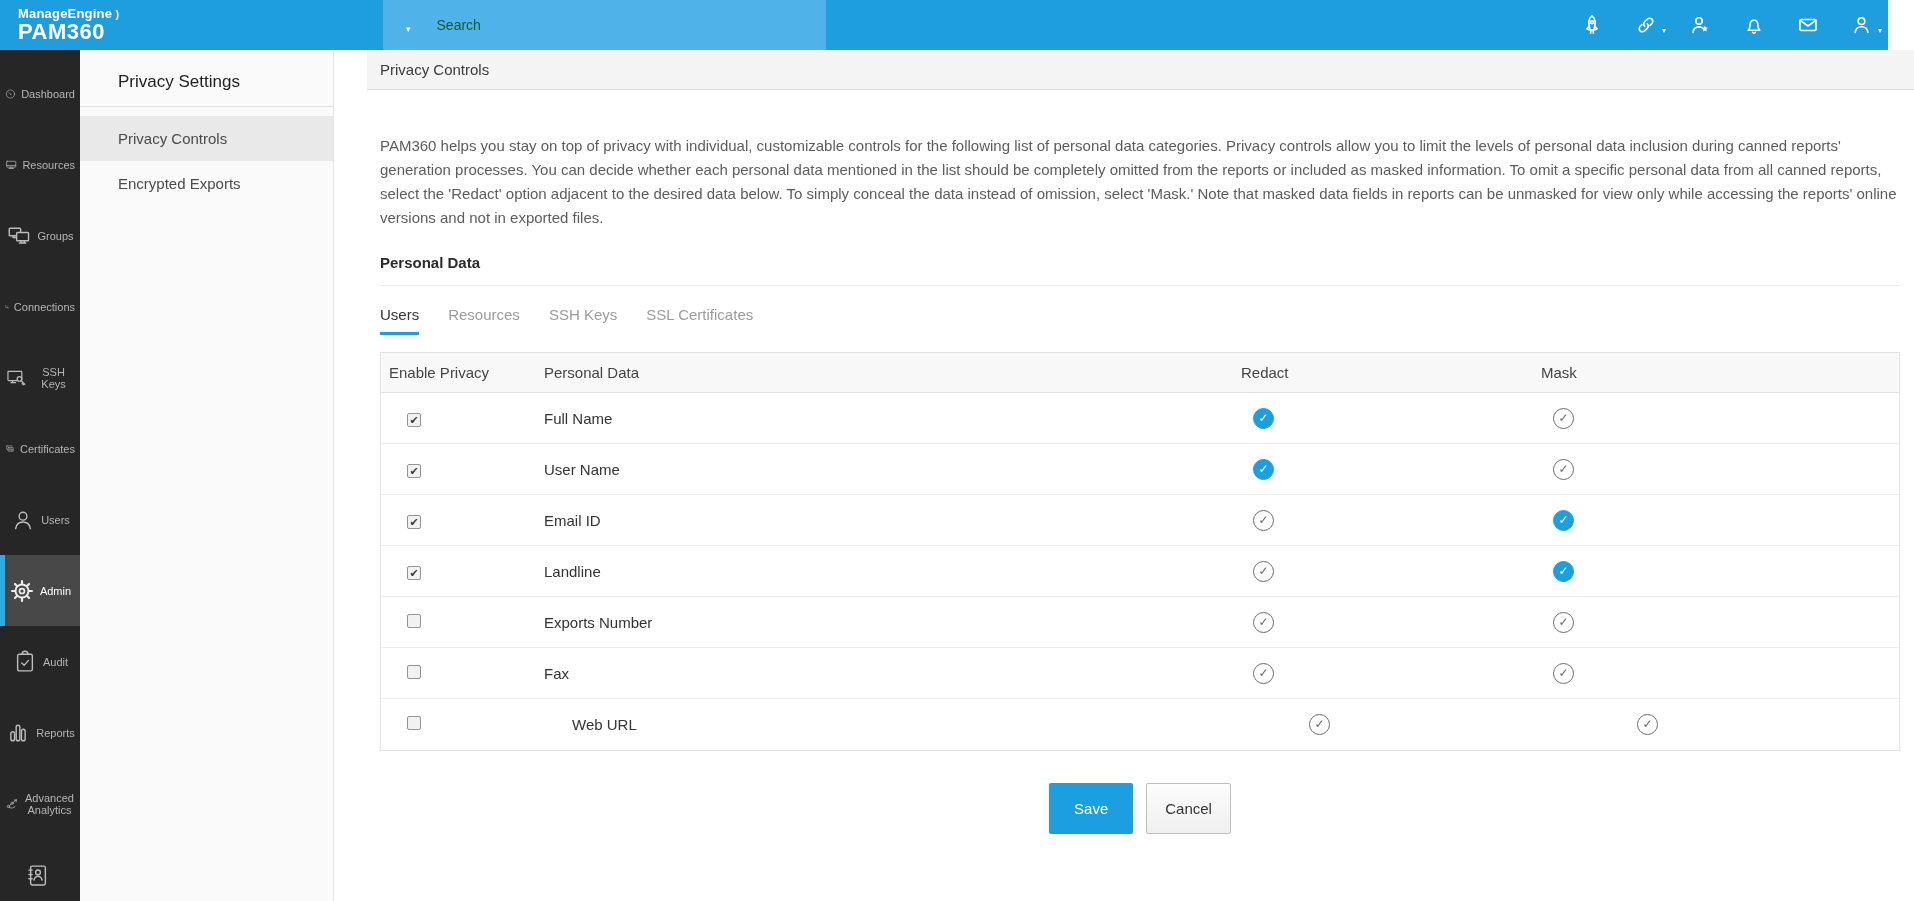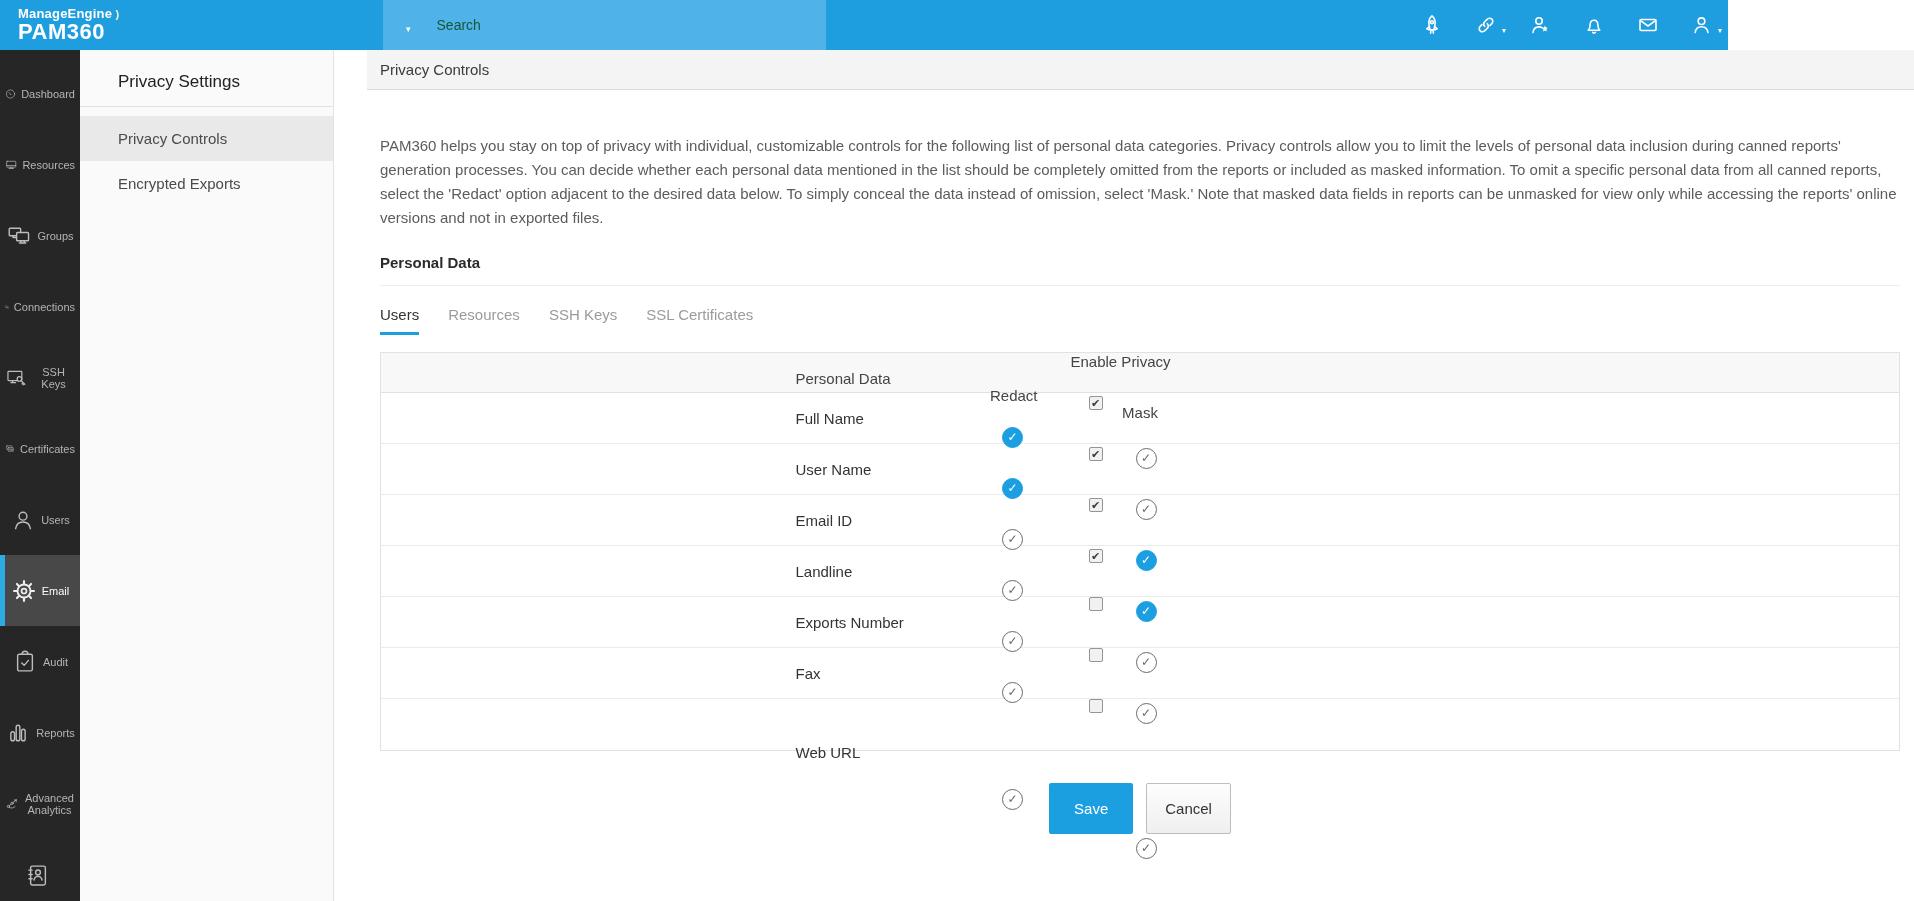--- a/index.html
+++ b/index.html
@@ -2,21 +2,21 @@
 <html style="--topbar: #1e9ddf; --search: #4fb3e9; --accent: #1b9fe1; --sidebar: #262626; --sidebar-active: #484848; --panelbg: #fafafa; --panelsel: #e9e9e9;"><head>
 <meta charset="utf-8">
 <style>
   * { box-sizing: border-box; margin: 0; padding: 0; }
   html,body { width:1914px; height:901px; overflow:hidden; background:#fff;
     font-family:"Liberation Sans", sans-serif; }
   :root{
     --topbar:#1e9ddf; --search:#4fb3e9; --accent:#1b9fe1; --sidebar:#262626;
     --sidebar-active:#484848; --panelbg:#fafafa; --panelsel:#e9e9e9;
   }
-  .topbar{ position:absolute; left:0; top:0; width:1728px; height:50px;
+  .topbar{ position:absolute; left:0; top:0; width:1888px; height:50px;
     background:var(--topbar); display:flex; align-items:center; z-index:5;}
   .logo{ width:383px; padding-left:18px; color:#fff; }
   .logo .co{ font-size:13px; font-weight:bold; letter-spacing:.2px; }
   .logo .co::after{ content:" )"; font-size:11px; color:#f4f4d0; }
   .logo .prod{ font-size:22px; font-weight:bold; letter-spacing:.5px; margin-top:-2px;}
   .searchbox{ position:absolute; left:383px; top:0; width:443px; height:50px;
     background:var(--search); display:flex; align-items:center; color:#fff; cursor:text;}
   .searchbox .mag{ margin-left:22px; display:flex; align-items:center;}
   .searchbox .caret{ font-size:9px; margin-left:1px; margin-top:8px;}
   .searchbox .ph{ margin-left:26px; font-size:14px; color:#14532d; opacity:.95;}
@@ -52,21 +52,21 @@
   .cbody{ padding:44px 14px 0 13px;}
   .desc{ font-size:15px; line-height:24px; color:#5c5c5c; }
   .sectitle{ margin-top:24px; font-size:15px; font-weight:bold; color:#2b2b2b;}
   .secdivider{ margin-top:14px; border-bottom:1px solid #ececec;}
   .tabs{ margin-top:20px; display:flex; gap:29px;}
   .tab{ font-size:15px; color:#9b9b9b; padding-bottom:9px; cursor:pointer;
     border-bottom:3px solid transparent;}
   .tab.active{ color:#333; border-bottom-color:var(--accent);}
   .ptable{ margin-top:17px; border:1px solid #e2e2e2;}
   .trow{ display:flex; align-items:center; height:51px; border-bottom:1px solid #ebebeb;
-    background:#fff; font-size:15px; color:#333;flex-direction:column;}
+    background:#fff; font-size:15px; color:#333;}
   .trow:last-child{ border-bottom:none;gap:28px;}
   .trow.thead{ height:40px; background:#f8f8f8; border-bottom:1px solid #e2e2e2;
     color:#444;}
   .c1{ width:155px; padding-left:8px;}
   .c2{ width:705px; padding-left:8px;}
   .c3{ width:300px;}
   .c4{ flex:1;}
   .cb{ display:inline-block; width:14px; height:14px; margin-left:18px;
     border:1px solid #949494; border-radius:2px; background:#f1f1f1; cursor:pointer;
     font-size:11px; line-height:13px; text-align:center; color:#3c3c3c;}
@@ -207,21 +207,21 @@
         <path d="M5.2 20c.6-4 3-6.1 6.8-6.1s6.2 2.1 6.8 6.1"></path>
       </svg>
     <span class="lbl">Users</span>
   </div>
   <div class="snitem active">
     <svg viewBox="0 0 24 24" class="line" style="stroke-width:2">
         <path d="M12 2.8v2.6M12 21.2v-2.6M21.2 12h-2.6M2.8 12h2.6M18.5 5.5l-1.8 1.8M5.5 5.5l1.8 1.8M18.5 18.5l-1.8-1.8M5.5 18.5l1.8-1.8"></path>
         <circle cx="12" cy="12" r="6" style="stroke-width:1.8"></circle>
         <circle cx="12" cy="12" r="2.3" style="stroke-width:1.6"></circle>
       </svg>
-    <span class="lbl">Email</span>
+    <span class="lbl">Admin</span>
   </div>
   <div class="snitem">
     <svg viewBox="0 0 24 24" class="line">
         <rect x="5.2" y="4.8" width="13.6" height="15.4" rx="1.5"></rect>
         <path d="M9.3 4.8a2.7 2.7 0 0 1 5.4 0"></path>
         <path d="M9 12.9l2.2 2.2 4-4.6"></path>
       </svg>
     <span class="lbl">Audit</span>
   </div>
   <div class="snitem">

